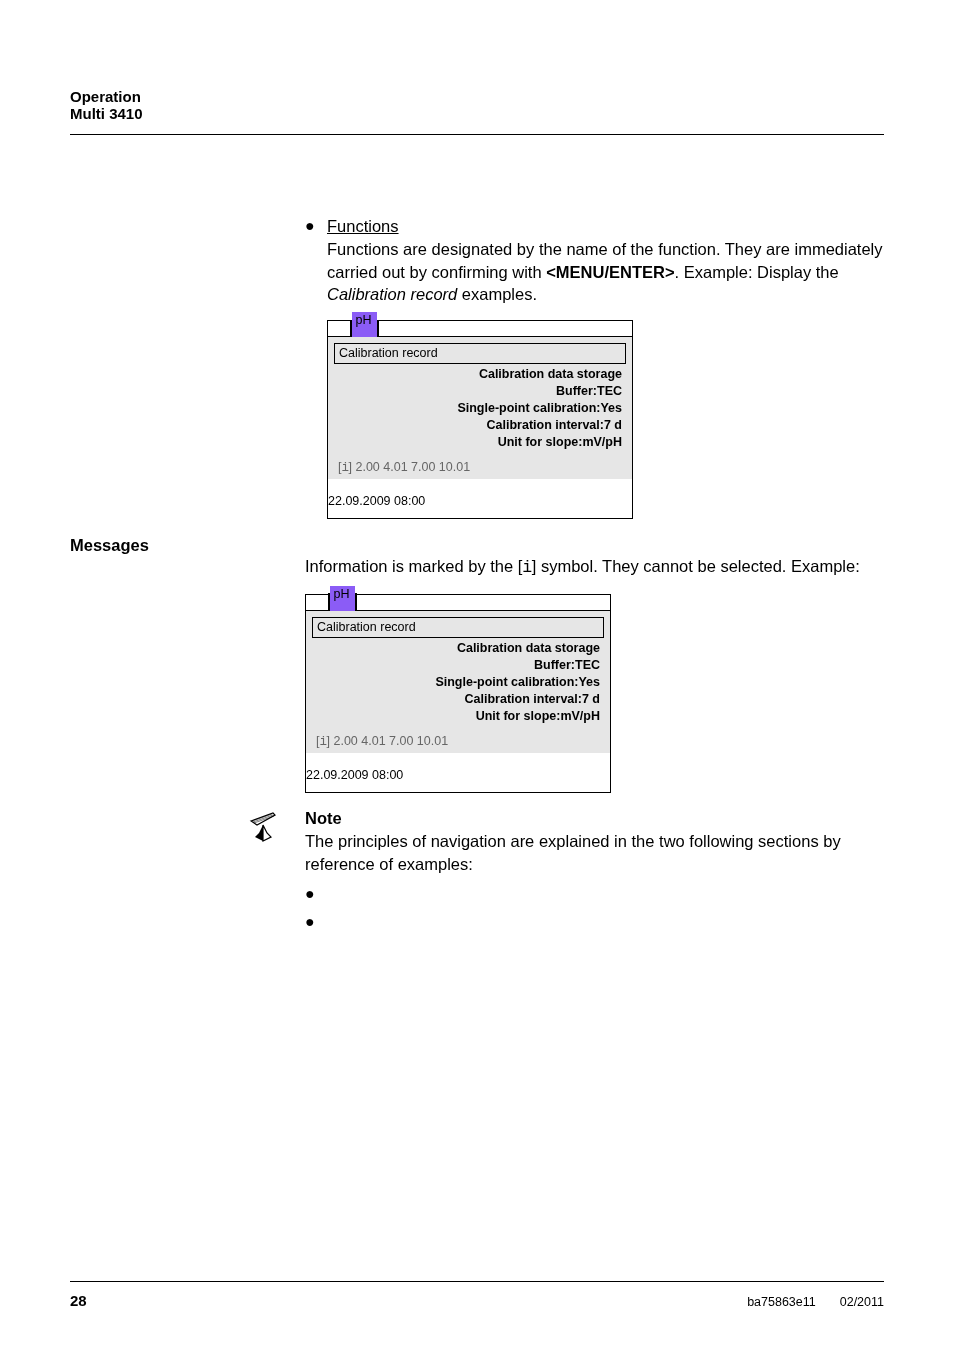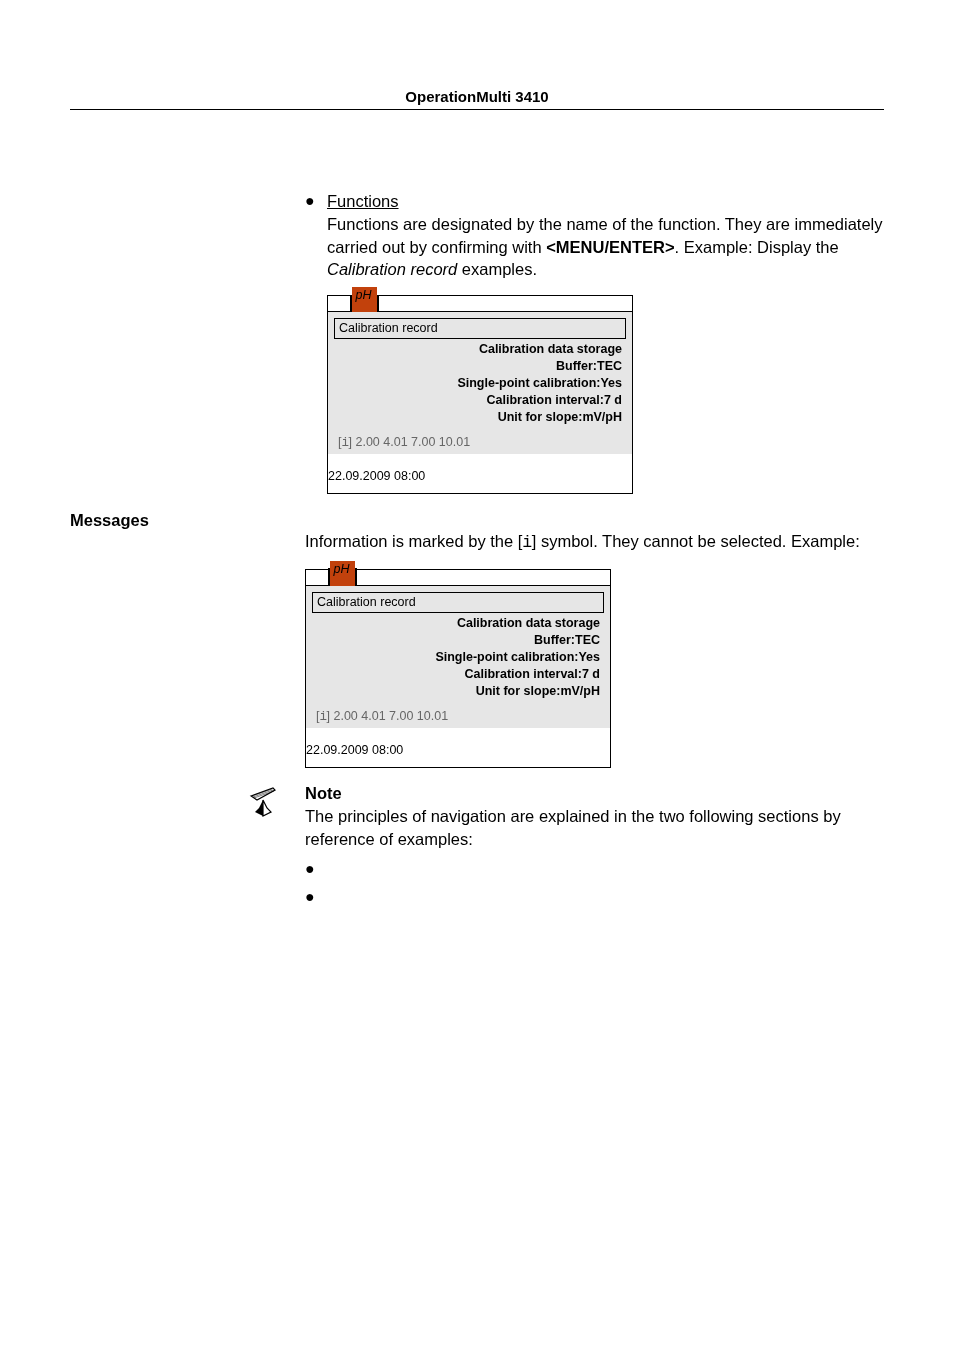--- a/index.html
+++ b/index.html
@@ -11,25 +11,26 @@
   }
   .page {
     width: 954px;
     height: 1351px;
     position: relative;
     box-sizing: border-box;
     padding: 88px 70px 0 70px;
   }
   .header {
     display: flex;
-    justify-content: center;
+    justify-content: flex-start;
     font-weight: bold;
     font-size: 15px;
     border-bottom: 1.5px solid #000;
-    padding-bottom: 4px;
+    padding-bottom: 12px;
+    flex-direction: column;
   }
   .content {
     margin-top: 80px;
     padding-left: 235px;
   }
   .body-text {
     font-size: 16.5px;
     line-height: 1.38;
   }
   .bullet-row {
@@ -63,23 +64,22 @@
     border-bottom: 1.5px solid #000;
   }
   .tab-left {
     width: 1.5px;
     background: #000;
     margin-top: -1.5px;
   }
   .tab-label {
     padding: 0 6px 0 4px;
     margin-top: -9px;
-    background: #c2410c;
+    background: #8b5cf6;
     line-height: 16px;
-    font-style: italic;
   }
   .tab-right {
     width: 1.5px;
     background: #000;
     margin-top: -1.5px;
   }
   .tab-rest {
     flex: 1;
     border-bottom: 1.5px solid #000;
   }
@@ -301,13 +301,20 @@
           <div class="bullet-row">
             <div class="bullet-dot">●</div>
           </div>
         </div>
 
       </div>
     </div>
 
   </div>
 
+  <div class="footer">
+    <span class="page-num">28</span>
+    <span class="footer-right">
+      <span>ba75863e11</span>
+      <span>02/2011</span>
+    </span>
+  </div>
 </div>
 
 </body></html>

